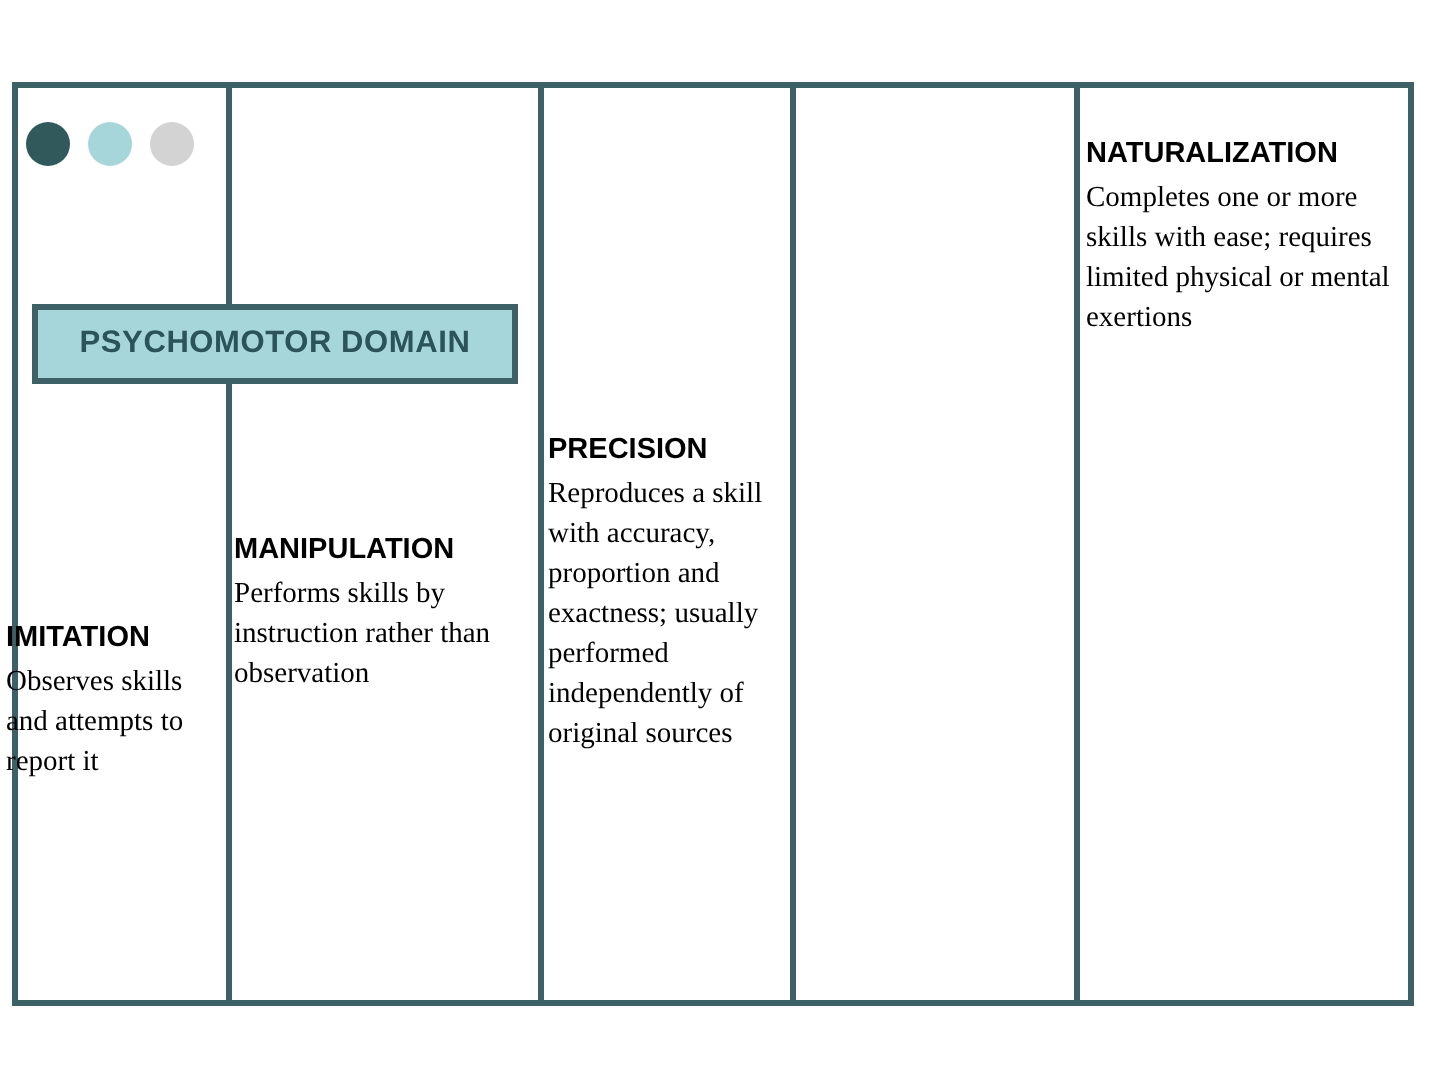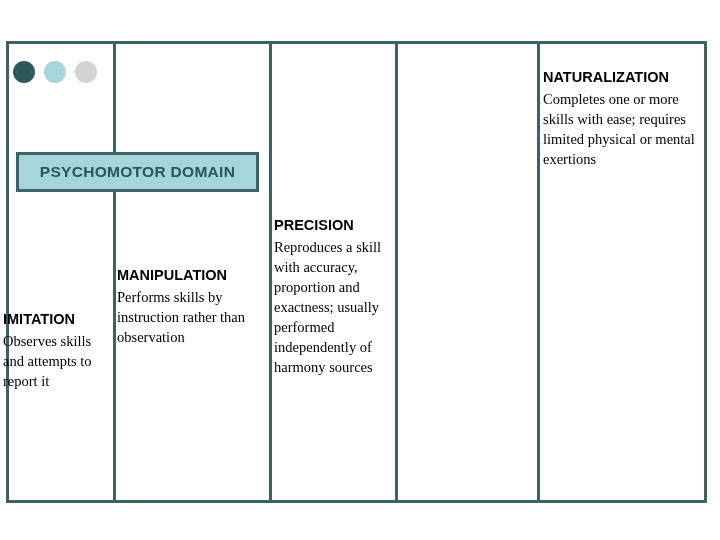--- a/index.html
+++ b/index.html
@@ -165,21 +165,21 @@
     <p class="stage-desc">Performs skills by instruction rather than observation</p>
   </div>
 
   <div class="stage imitation">
     <p class="stage-title">IMITATION</p>
     <p class="stage-desc">Observes skills and attempts to report it</p>
   </div>
 
   <div class="stage precision">
     <p class="stage-title">PRECISION</p>
-    <p class="stage-desc">Reproduces a skill with accuracy, proportion and exactness; usually performed independently of harmony sources</p>
+    <p class="stage-desc">Reproduces a skill with accuracy, proportion and exactness; usually performed independently of original sources</p>
   </div>
 
   <div class="stage articulation">
   </div>
 
   <div class="stage naturalization">
     <p class="stage-title">NATURALIZATION</p>
     <p class="stage-desc">Completes one or more skills with ease; requires limited physical or mental exertions</p>
   </div>
 

